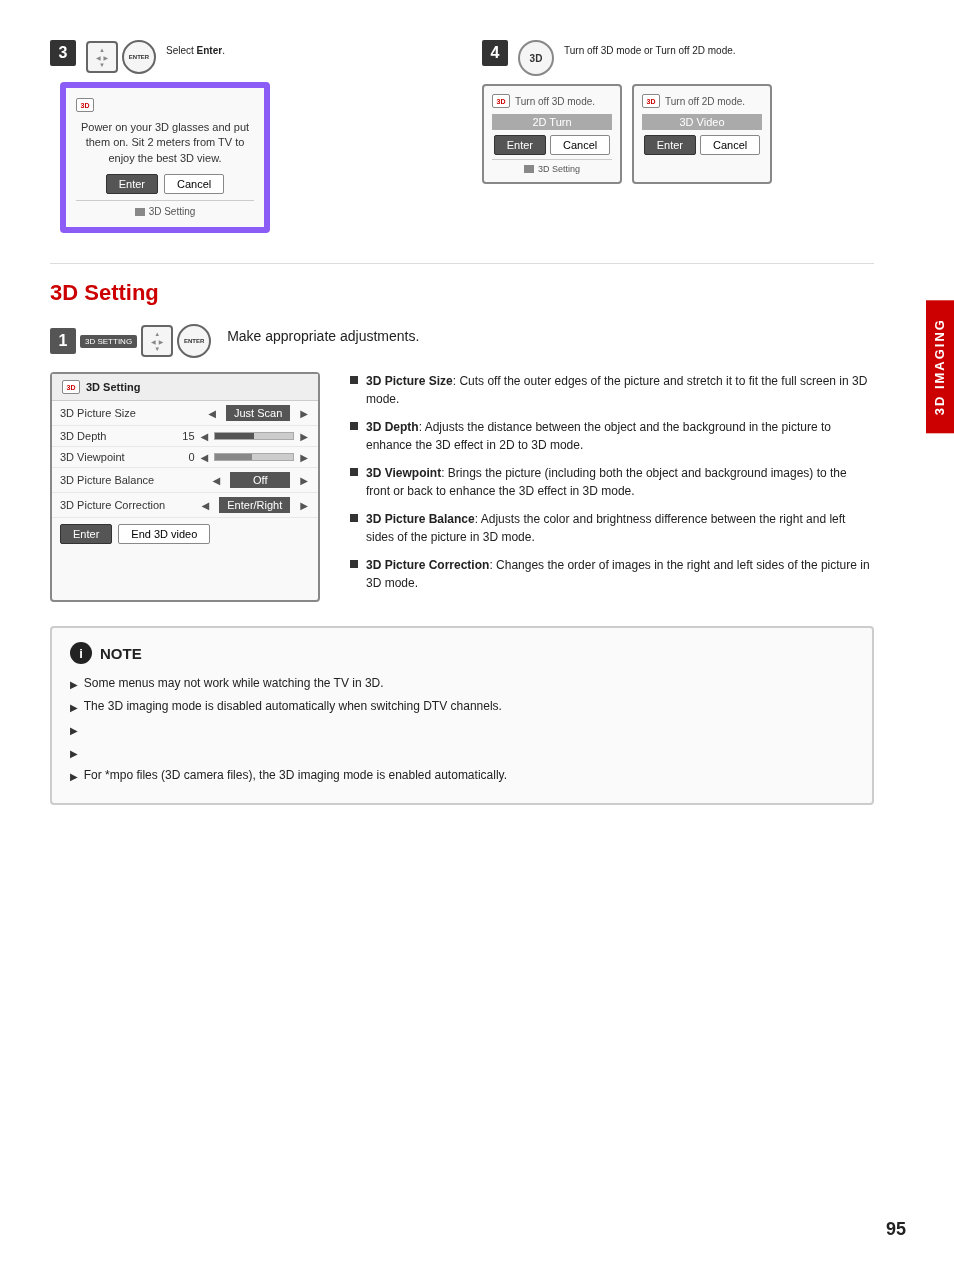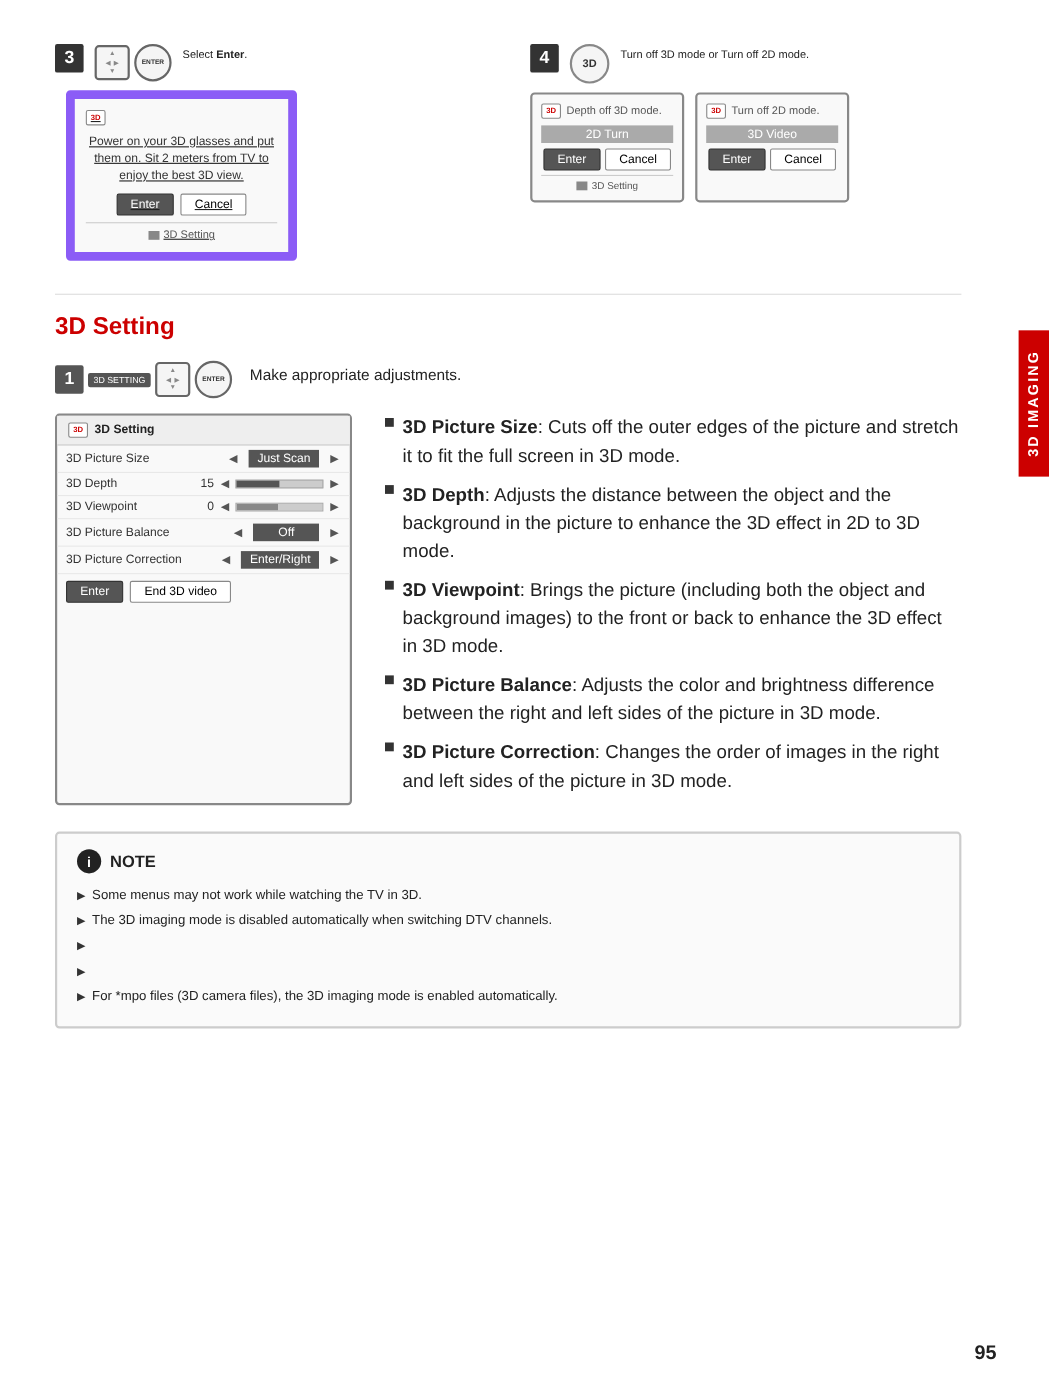--- a/index.html
+++ b/index.html
@@ -115,27 +115,26 @@
       line-height: 1.4;
       padding-top: 4px;
     }
 
     .step-text strong {
       font-weight: bold;
     }
 
     
     .dialog-box {
-      border: 8px solid #8b5cf6;
+      border: 6px solid #8b5cf6;
       border-radius: 4px;
       background: #f9f9f9;
       padding: 10px;
       margin-top: 1px;
       min-width: 180px;
-      text-decoration: underline;
     }
 
     .dialog-header {
       display: flex;
       align-items: center;
       gap: 6px;
       margin-bottom: 8px;
       font-size: 11px;
       color: #555;
     }
@@ -338,21 +337,21 @@
     
     .desc-list {
       flex: 1;
       padding-left: 10px;
     }
 
     .desc-item {
       display: flex;
       gap: 8px;
       margin-bottom: 10px;
-      font-size: 17px;
+      font-size: 12px;
       line-height: 1.5;
       justify-content: space-between;
     }
 
     .desc-bullet {
       width: 8px;
       height: 8px;
       background: #333;
       flex-shrink: 0;
       margin-top: 4px;
@@ -527,21 +526,21 @@
         <div class="step-text">Turn off 3D mode or Turn off 2D mode.</div>
       </div>
 
       <div class="step4-dialogs">
 
         <div class="sub-dialog">
           <div class="sub-dialog-header">
             <div class="dialog-header-icon">
               <span style="font-size:7px; color:#c00; font-weight:bold;">3D</span>
             </div>
-            <span>Depth off 3D mode.</span>
+            <span>Turn off 3D mode.</span>
           </div>
           <div class="sub-dialog-label">2D Turn</div>
           <div class="sub-dialog-buttons">
             <button class="dialog-btn active">Enter</button>
             <button class="dialog-btn">Cancel</button>
           </div>
           <div class="sub-dialog-footer">
             <span class="footer-square"></span>
             <span>3D Setting</span>
           </div>

